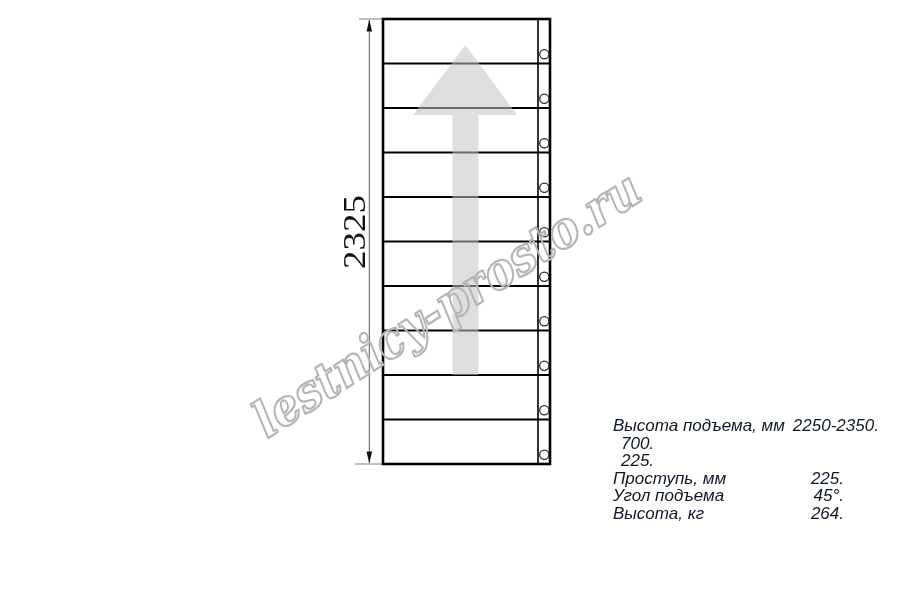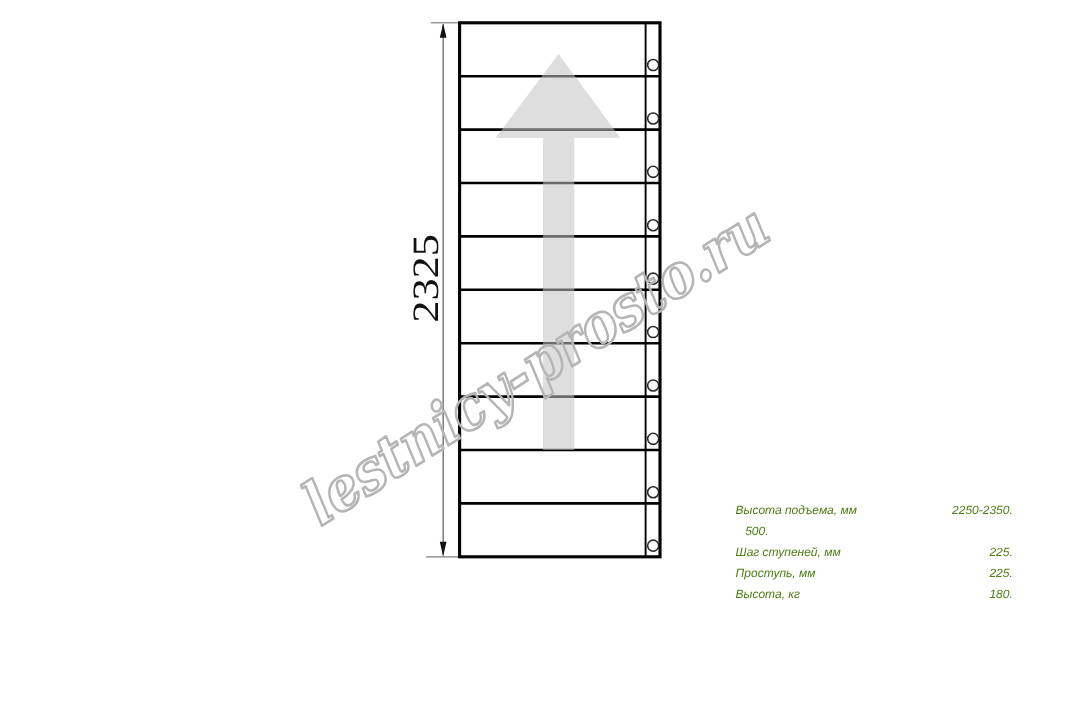--- a/index.html
+++ b/index.html
@@ -12,23 +12,23 @@
     font-family: "Liberation Sans", sans-serif;
   }
   #drawing-svg { position: absolute; left: 0; top: 0; }
   
   #spec-table {
     position: absolute;
     left: 613px;
     top: 417px;
     width: 231px;
     font-style: italic;
-    font-size: 10px;
+    font-size: 17px;
     line-height: 17.6px;
-    color: #4d7c0f;
+    color: #0f172a;
   }
   .spec-row { display: flex; justify-content: space-between; white-space: nowrap; }
   .spec-label { text-align: left; }
   .spec-value { text-align: center; padding-left: 8px; }
 </style>
 </head>
 <body>
 
 <div id="canvas">
 
@@ -74,29 +74,32 @@
 
     <text x="0" y="0" transform="translate(267,439) rotate(-32.5)" font-family="DejaVu Serif, Liberation Serif, serif" font-weight="bold" font-style="italic" font-size="50" textLength="448" lengthAdjust="spacingAndGlyphs" fill="none" stroke-width="2.2" stroke-linejoin="round" stroke="#b5b5b5">lestnicy-prosto.ru</text>
   </svg>
 
   <div id="spec-table">
     <div class="spec-row">
       <span class="spec-label">Высота подъема, мм</span>
       <span class="spec-value">2250-2350.</span>
     </div>
     <div class="spec-row">
-      <span class="spec-value">500.</span>
+      <span class="spec-value">700.</span>
     </div>
     <div class="spec-row">
-      <span class="spec-label">Шаг ступеней, мм</span>
       <span class="spec-value">225.</span>
     </div>
     <div class="spec-row">
       <span class="spec-label">Проступь, мм</span>
       <span class="spec-value">225.</span>
     </div>
     <div class="spec-row">
+      <span class="spec-label">Угол подъема</span>
+      <span class="spec-value">45°.</span>
+    </div>
+    <div class="spec-row">
       <span class="spec-label">Высота, кг</span>
-      <span class="spec-value">180.</span>
+      <span class="spec-value">264.</span>
     </div>
   </div>
 
 </div>
 
 </body></html>

